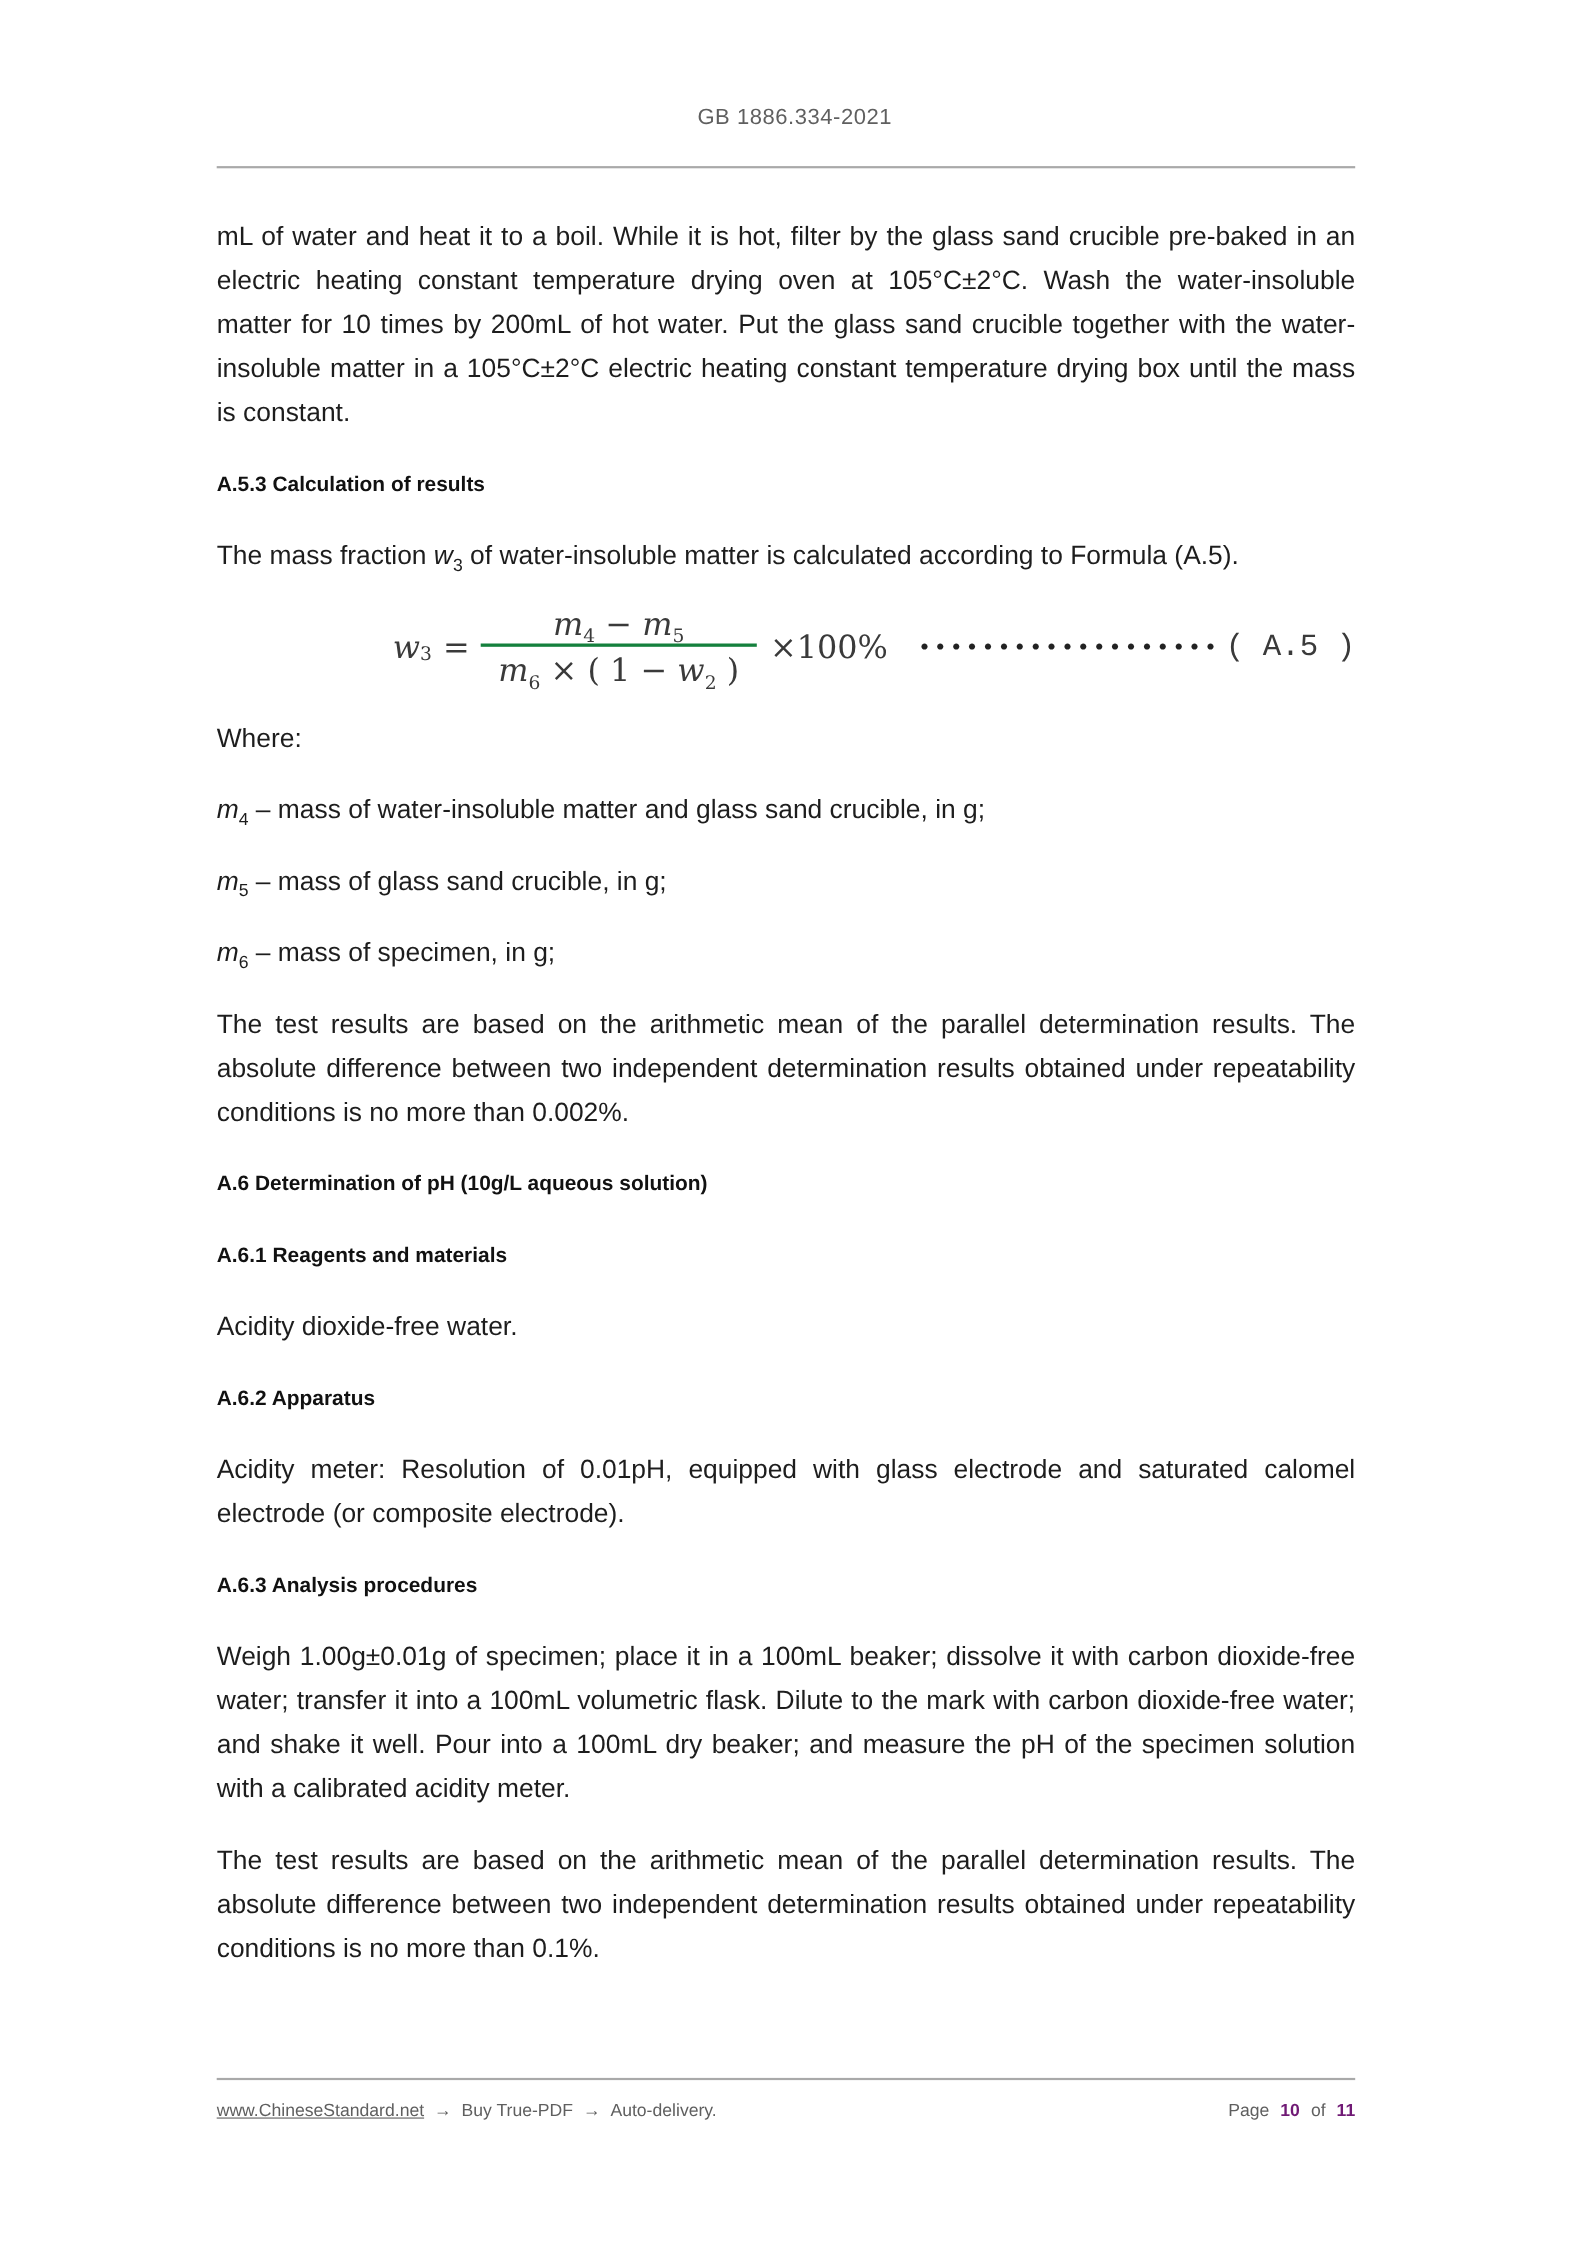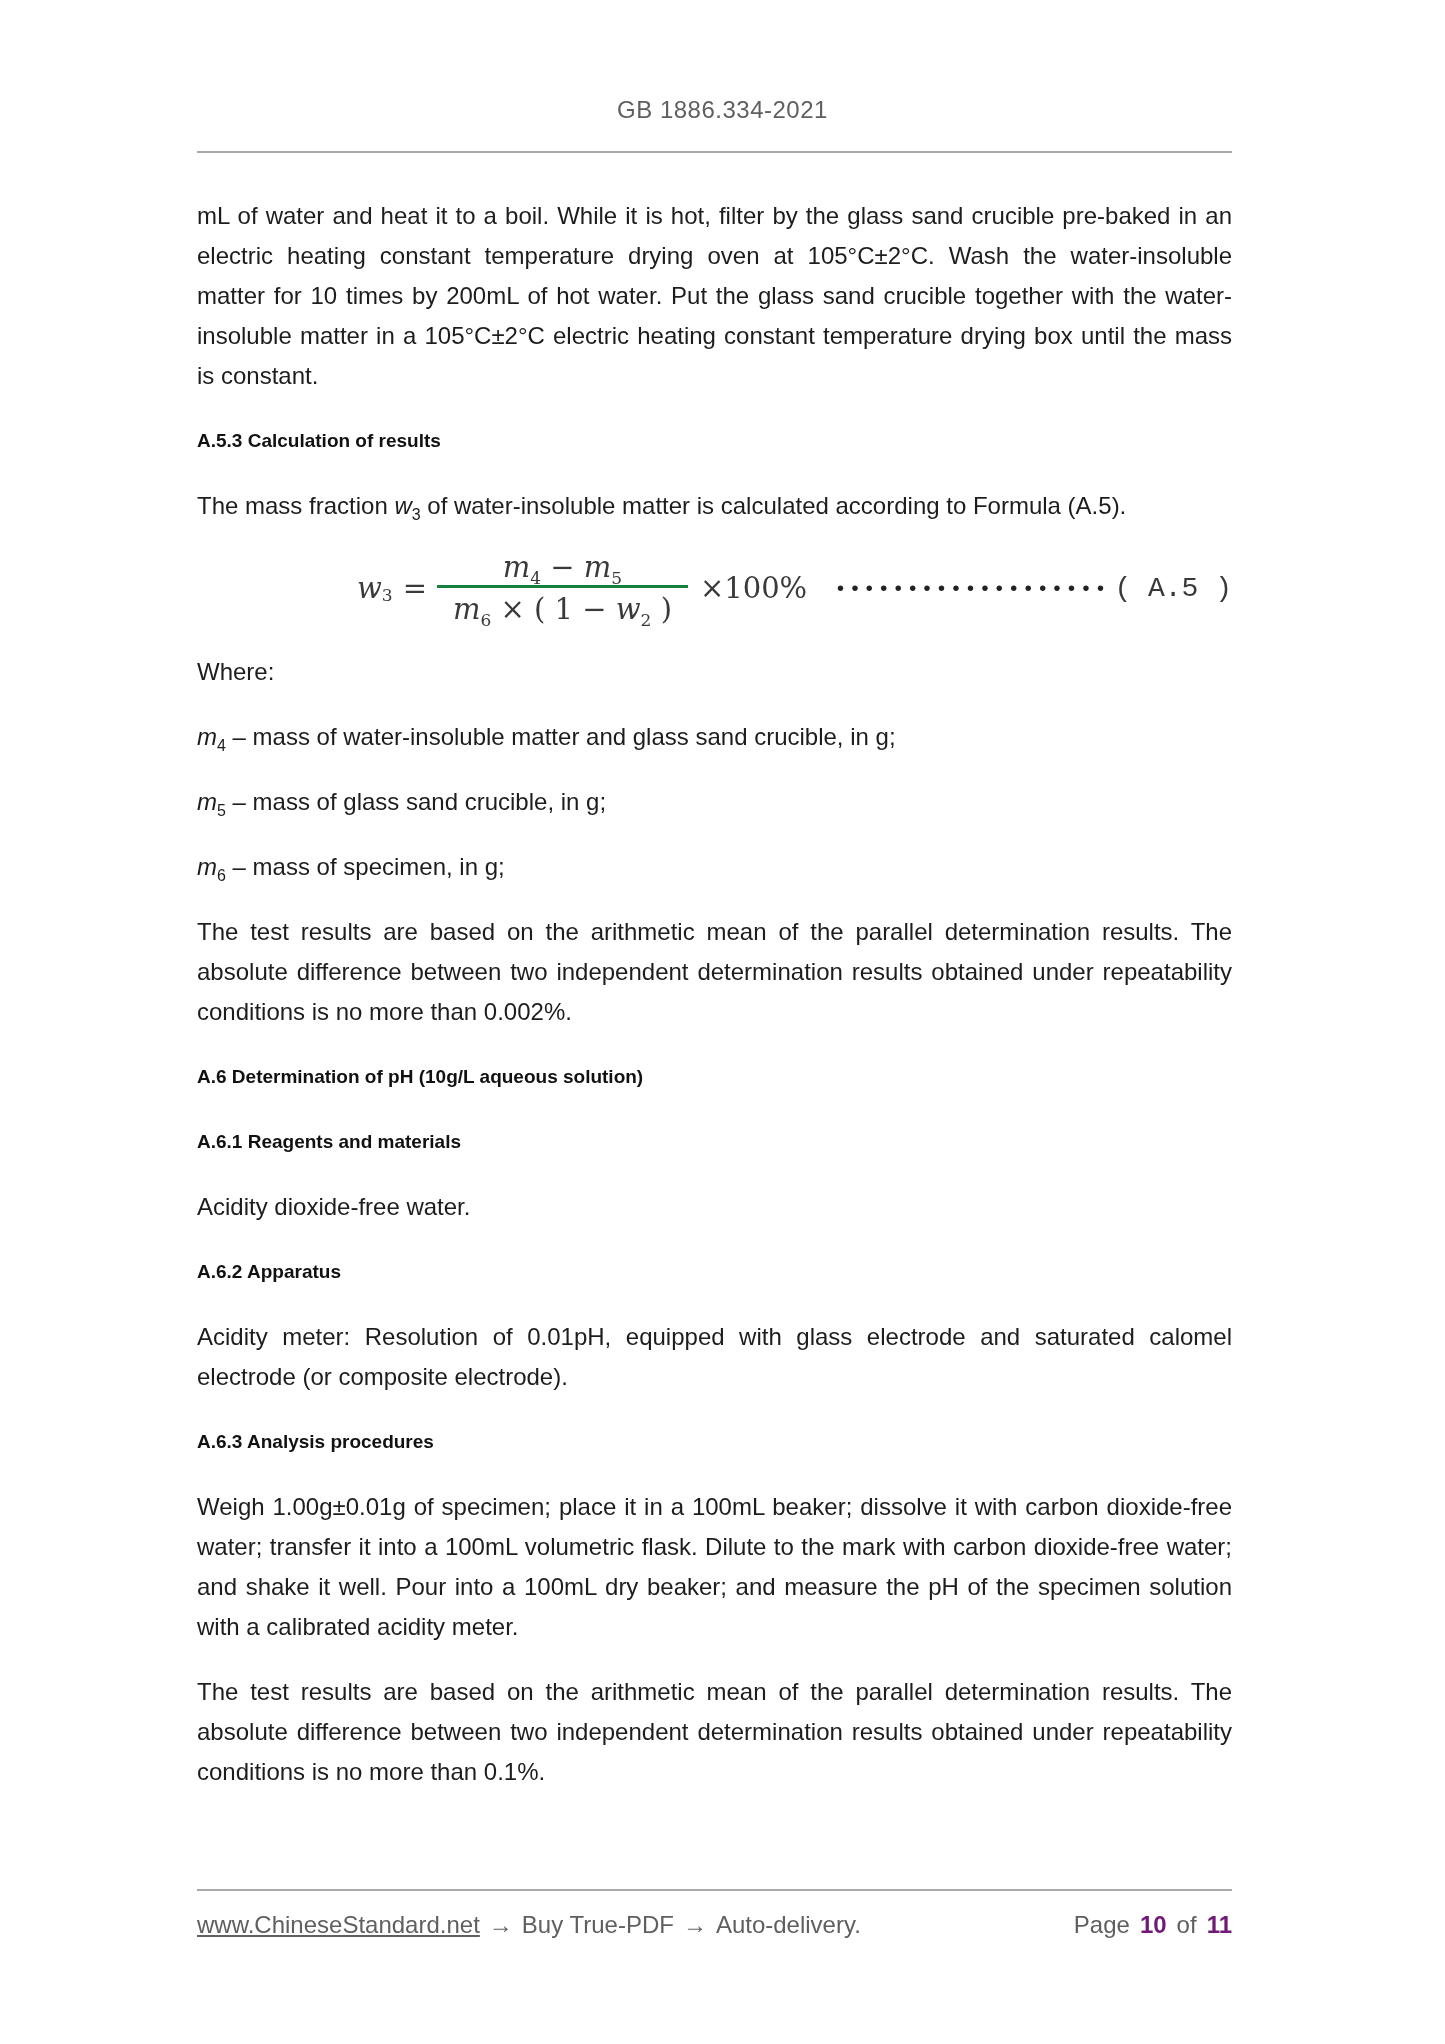--- a/index.html
+++ b/index.html
@@ -8,21 +8,21 @@
     width:1445px;height:2044px;
     background:#ffffff;
     font-family:"Liberation Sans", sans-serif;
     color:#1d1d1d;
     overflow:hidden;
   }
   
   .header{
     position:absolute;top:96px;left:0;width:100%;
     text-align:center;
-    font-size:24px;color:#5f5f5f;letter-spacing:0.5px;
+    font-size:20px;color:#5f5f5f;letter-spacing:0.5px;
   }
   .rule{position:absolute;left:197px;width:1035px;border-top:2px solid #a9a9a9;}
   .header-rule{top:151px;}
   .footer-rule{top:1889px;}
   
   .content{
     position:absolute;top:196px;left:197px;width:1035px;
     font-size:24px;line-height:40px;
   }
   .content p{margin:0 0 25px;}
@@ -50,21 +50,21 @@
   .fdots{
     flex:1;min-width:0;overflow:hidden;white-space:nowrap;
     font-size:30px;font-weight:bold;letter-spacing:4px;color:#222;
     margin:0 8px 0 28px;
   }
   .flabel{font-size:28px;color:#3a3a3a;white-space:nowrap;font-family:Liberation Mono, monospace;}
   
   .footer{
     position:absolute;top:1911px;left:197px;width:1035px;
     display:flex;justify-content:space-between;align-items:baseline;
-    font-size:24px;color:#5f5f5f;
+    font-size:16px;color:#5f5f5f;
   }
   .footer-left span, .footer-left a{margin-right:9px;}
   .footer a{color:#5f5f5f;text-decoration:underline;cursor:pointer;}
   .footer-right span{margin-left:10px;}
   .footer-right b{margin-left:10px;color:#701a75;}
 </style>
 </head>
 <body>
 
 <div class="page">

